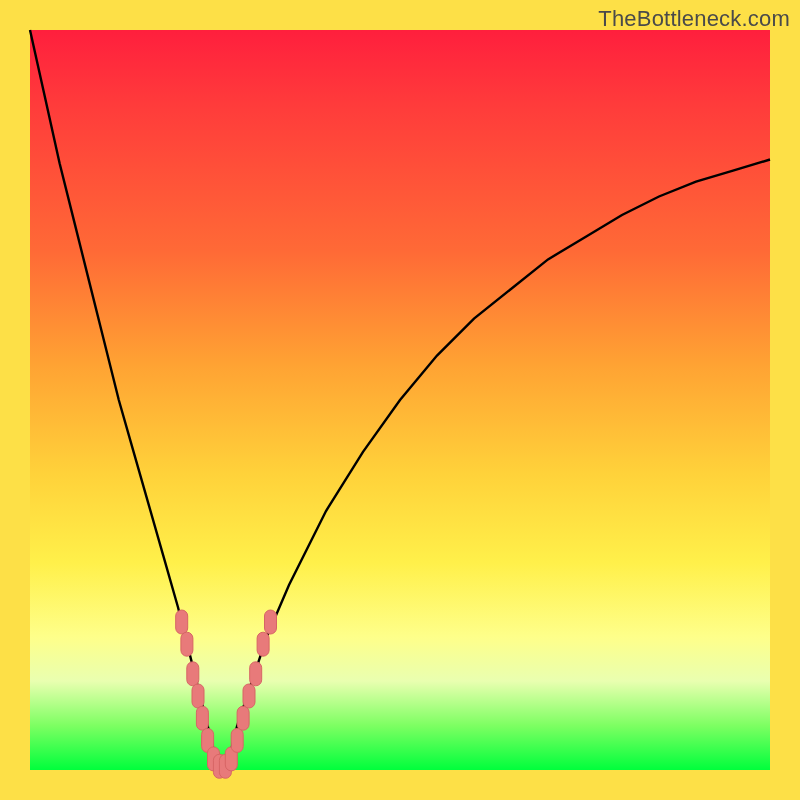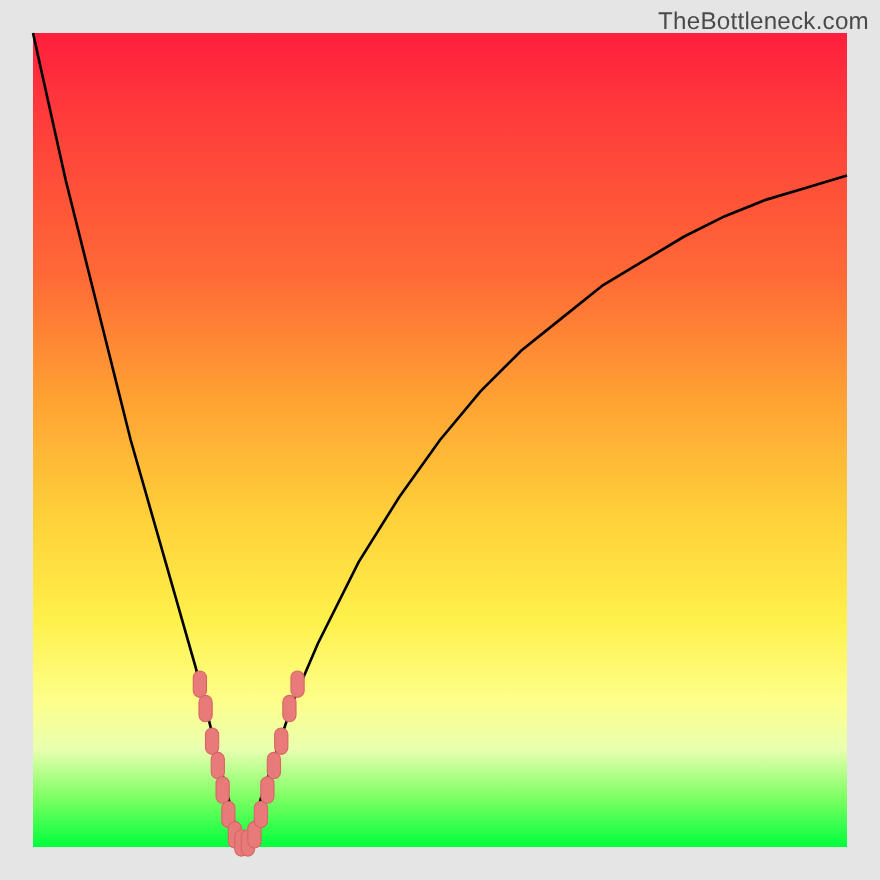--- a/index.html
+++ b/index.html
@@ -10,21 +10,21 @@
     overflow: hidden;
     background: #000;
     font-family: Arial, Helvetica, sans-serif;
   }
   .frame {
     position: absolute;
     left: 0;
     top: 0;
     width: 800px;
     height: 800px;
-    background: #e5e5e5;
+    background: #fde047;
   }
   .plot {
     position: absolute;
     left: 30px;
     top: 30px;
     width: 740px;
     height: 740px;
     
     background: linear-gradient(
       to bottom,

